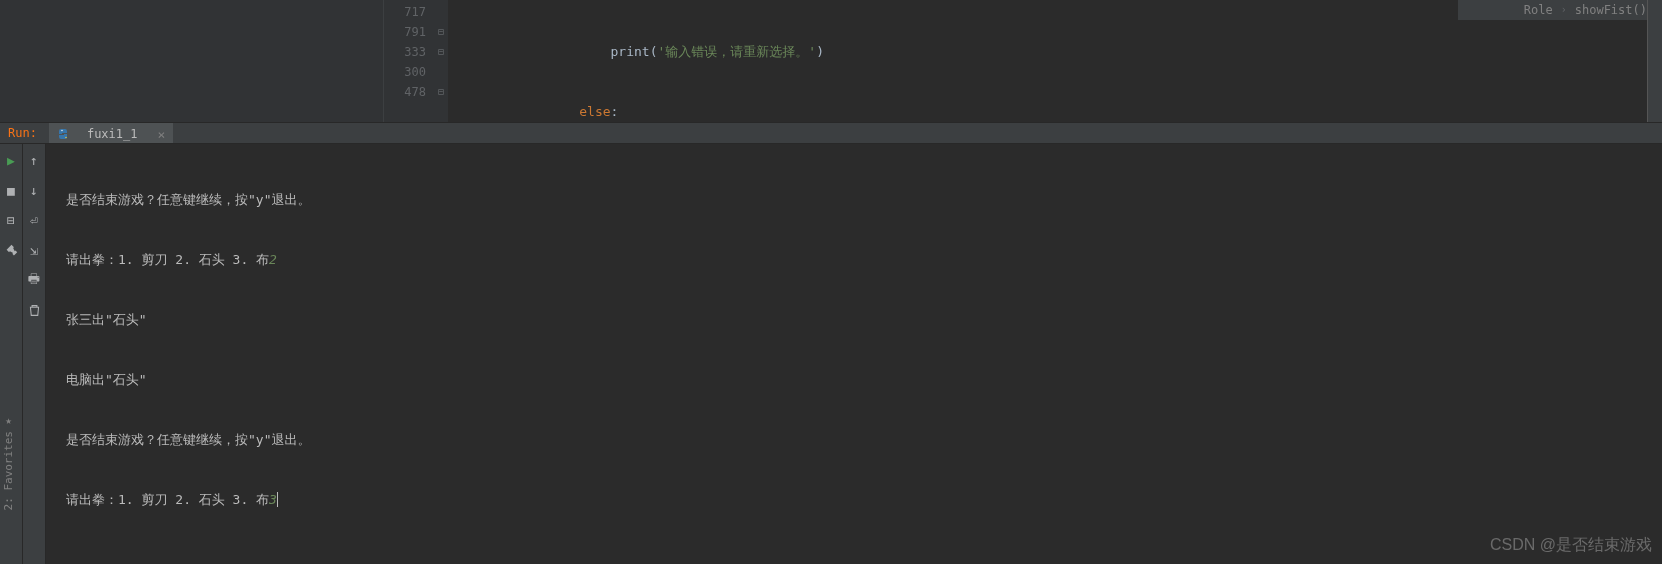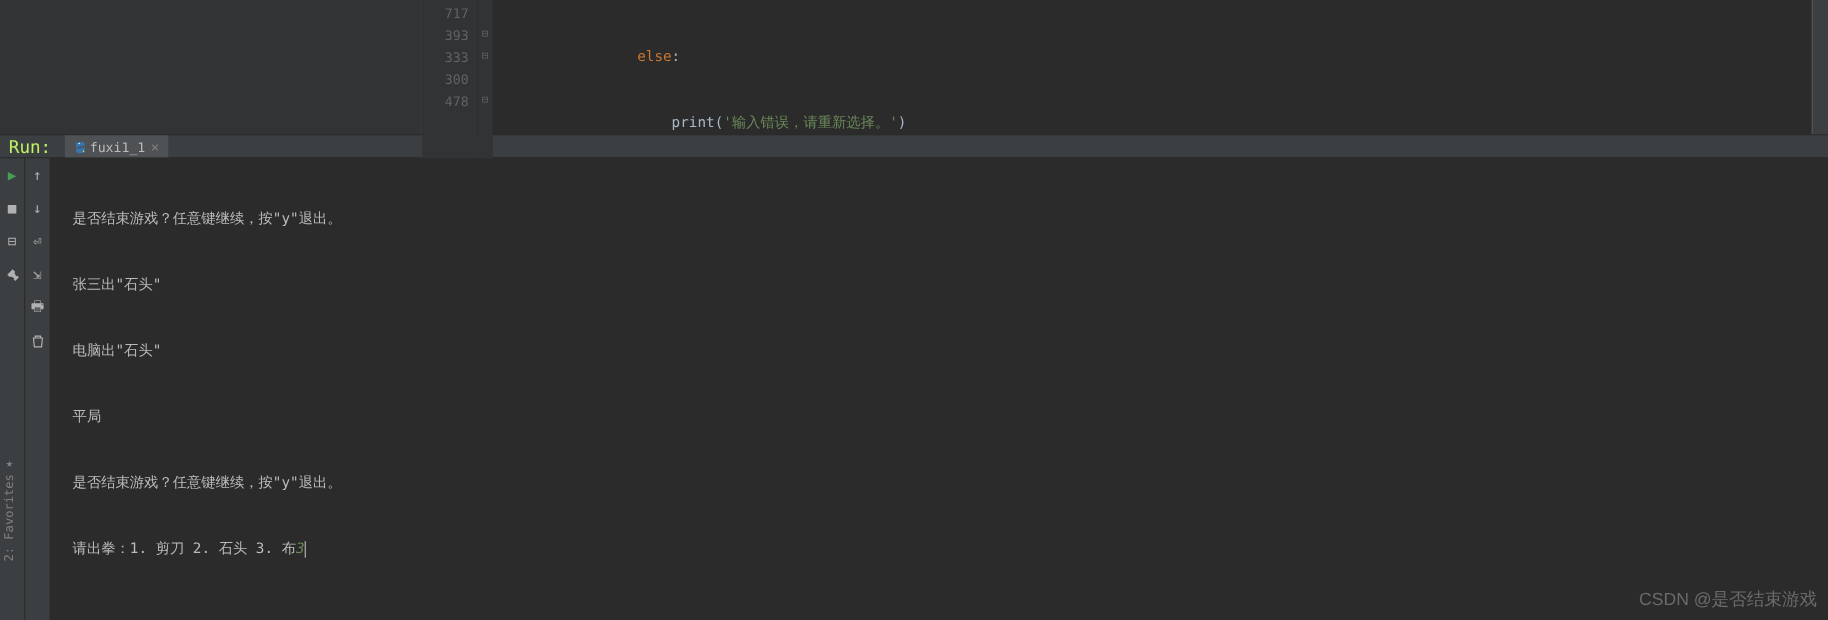--- a/index.html
+++ b/index.html
@@ -19,21 +19,21 @@
       background: #2b2b2b;
     }
     .left-blank {
       width: 384px;
       background: #313335;
       border-right: 1px solid #3c3f41;
     }
     .code-area {
       flex: 1;
       display: flex;
-      flex-direction: column;
+      flex-direction: row;
       background: #2b2b2b;
     }
     .code-lines {
       flex: 1;
       display: flex;
     }
     .gutter {
       width: 50px;
       background: #313335;
       color: #606366;
@@ -85,29 +85,29 @@
     }
     .run-panel-header {
       height: 22px;
       background: #3c3f41;
       display: flex;
       align-items: center;
       border-top: 1px solid #282828;
       border-bottom: 1px solid #282828;
     }
     .run-label {
-      color: #bef264;
-      font-size: 16px;
+      color: #f97316;
+      font-size: 12px;
       padding-left: 8px;
       padding-right: 12px;
     }
     .run-tab {
       display: flex;
       align-items: center;
-      gap: 1px;
+      gap: 16px;
       padding: 0 8px;
       height: 100%;
       background: #4e5254;
       border-top: 2px solid transparent;
     }
     .py-icon {
       width: 14px;
       height: 14px;
       display: inline-flex;
       align-items: center;
@@ -186,35 +186,35 @@
   </style>
 </head>
 <body>
 
 <div class="top-section">
   <div class="left-blank"></div>
   <div class="code-area">
     <div class="code-lines">
       <div class="gutter">
         <div>717</div>
-        <div>393</div>
+        <div>791</div>
         <div>333</div>
         <div>300</div>
         <div>478</div>
       </div>
       <div class="fold-gutter">
         <div>&nbsp;</div>
         <div>⊟</div>
         <div>⊟</div>
         <div>&nbsp;</div>
         <div>⊟</div>
       </div>
       <div class="code-content">
+        <div class="code-line">                    <span>print</span><span>(</span><span class="str-green">'输入错误，请重新选择。'</span><span>)</span></div>
         <div class="code-line">                <span class="kw-orange">else</span><span>:</span></div>
-        <div class="code-line">                    <span>print</span><span>(</span><span class="str-green">'输入错误，请重新选择。'</span><span>)</span></div>
         <div class="code-line highlighted-line">        <span class="kw-orange">def </span><span class="kw-yellow">showFist</span><span>(</span><span class="kw-purple">self</span><span>):</span></div>
         <div class="code-line">            <span class="underline">fistOptions</span><span> = (</span><span class="str-green">'剪刀'</span><span>, </span><span class="str-green">'石头'</span><span>, </span><span class="str-green">'布'</span><span>)</span></div>
         <div class="code-line">            <span class="kw-orange">while </span><span class="kw-orange">True</span><span>:</span></div>
       </div>
     </div>
     <div class="breadcrumb">
       <span>Role</span>
       <span class="bc-arrow">›</span>
       <span>showFist()</span>
     </div>
@@ -255,23 +255,23 @@
     <div class="tool-icon">⇲</div>
     <div class="tool-icon">🖶</div>
     <div class="tool-icon">
         <svg width="13" height="13" viewBox="0 0 16 16">
           <path d="M3 4 h10 l-1 10 h-8 z M5 2 h6 v2 h-6 z" fill="none" stroke="#afb1b3" stroke-width="1.3"></path>
         </svg>
       </div>
   </div>
   <div class="console-output">
     <div class="out-line">是否结束游戏？任意键继续，按"y"退出。</div>
+    <div class="out-line"><span>请出拳：1. 剪刀 2. 石头 3. 布</span><span class="in-green">2</span></div>
     <div class="out-line">张三出"石头"</div>
     <div class="out-line">电脑出"石头"</div>
-    <div class="out-line">平局</div>
     <div class="out-line">是否结束游戏？任意键继续，按"y"退出。</div>
     <div class="out-line"><span>请出拳：1. 剪刀 2. 石头 3. 布</span><span class="in-green caret">3</span></div>
     
     
     
     
     
     
     
     

